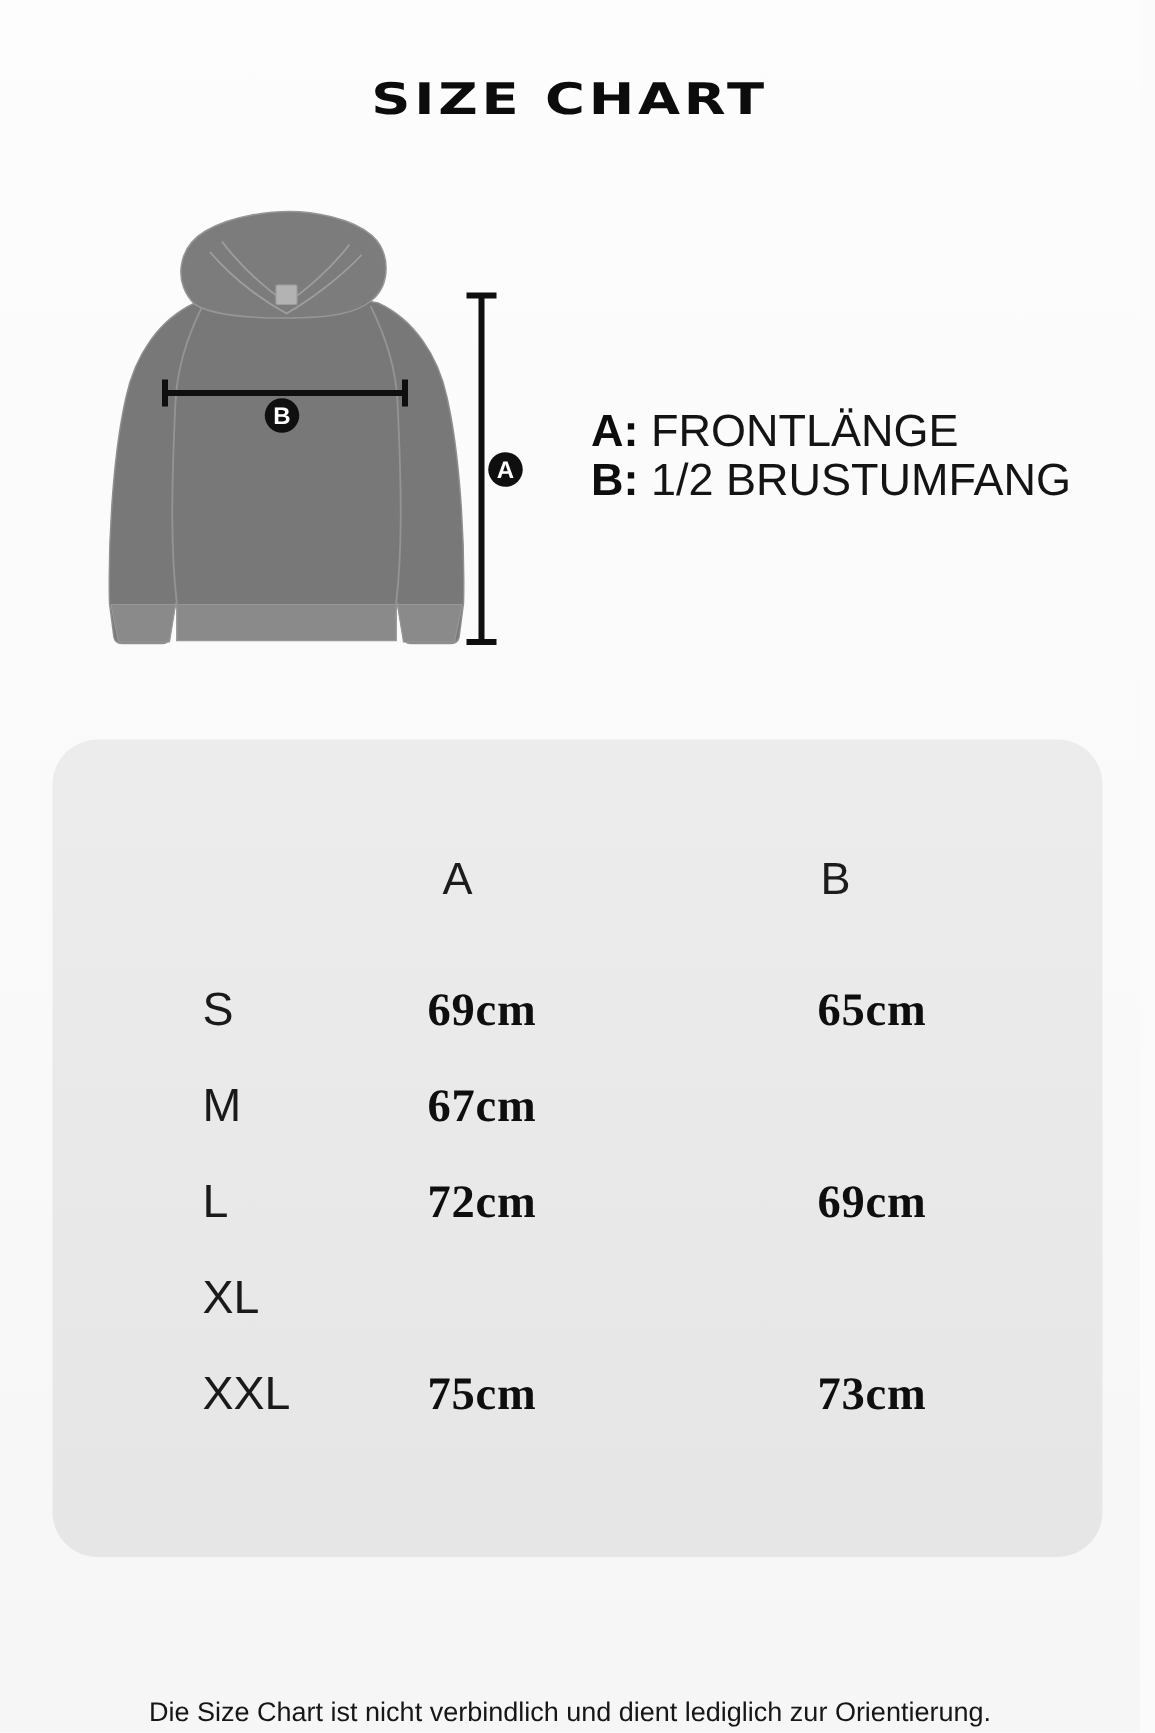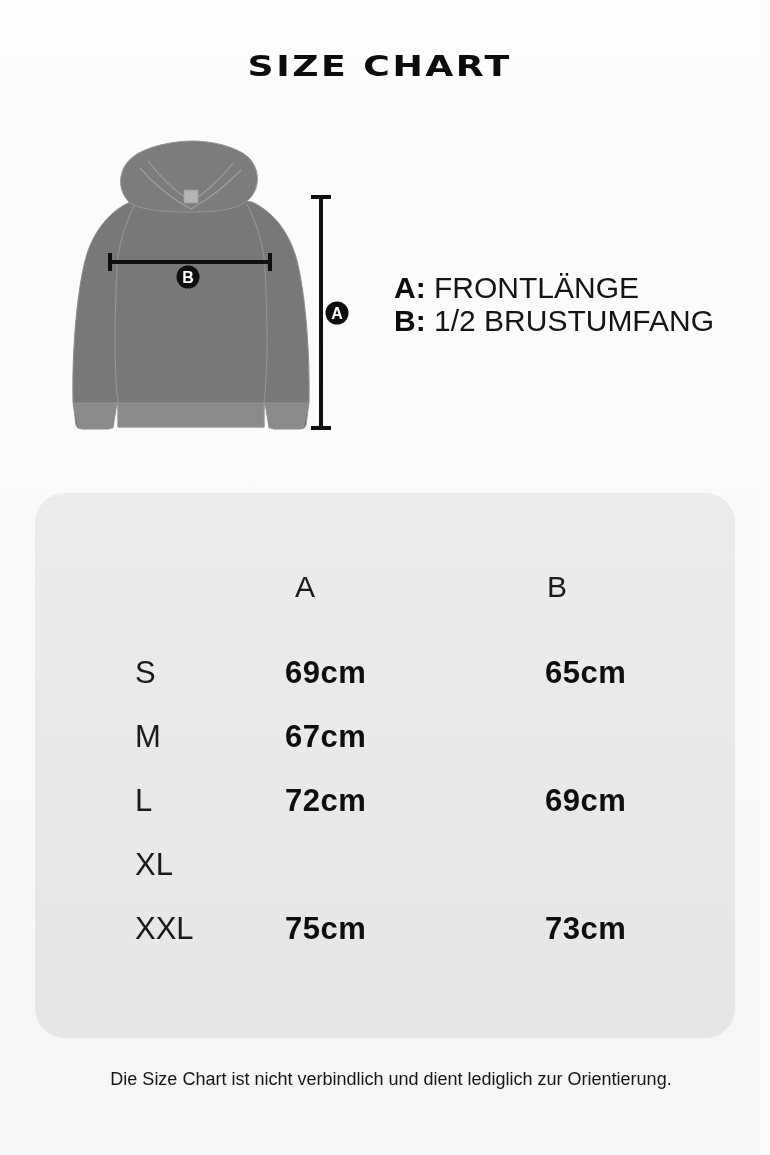--- a/index.html
+++ b/index.html
@@ -36,25 +36,25 @@
   }
   .trow{
     display:grid;grid-template-columns:150px 260px 1fr;
     padding-left:100px;height:64px;align-items:center;
   }
   .thead{margin-top:62px;margin-bottom:22px;}
   .thead .hdr{font-size:30px;font-weight:400;color:#1c1c1c;}
   .thead .col-a{padding-left:10px;}
   .thead .col-b{padding-left:2px;}
   .cell-size{font-size:31px;color:#1a1a1a;}
-  .cell-val{font-size:31px;font-weight:bold;color:#0e0e0e;letter-spacing:0.5px;}
+  .cell-val{font-size:31px;font-weight:bold;color:#0e0e0e;letter-spacing:0.5px;font-family:Liberation Serif, serif;}
   
   .footnote{
-    position:absolute;top:1069px;left:0;width:100%;text-align:center;
-    font-size:18px;color:#161616;padding-left:11px;
+    position:absolute;top:1131px;left:0;width:100%;text-align:center;
+    font-size:18px;color:#161616;
   }
 </style>
 </head>
 <body>
 
 <div class="page">
 
   <div class="title">
     <span>SIZE CHART</span>
   </div>

